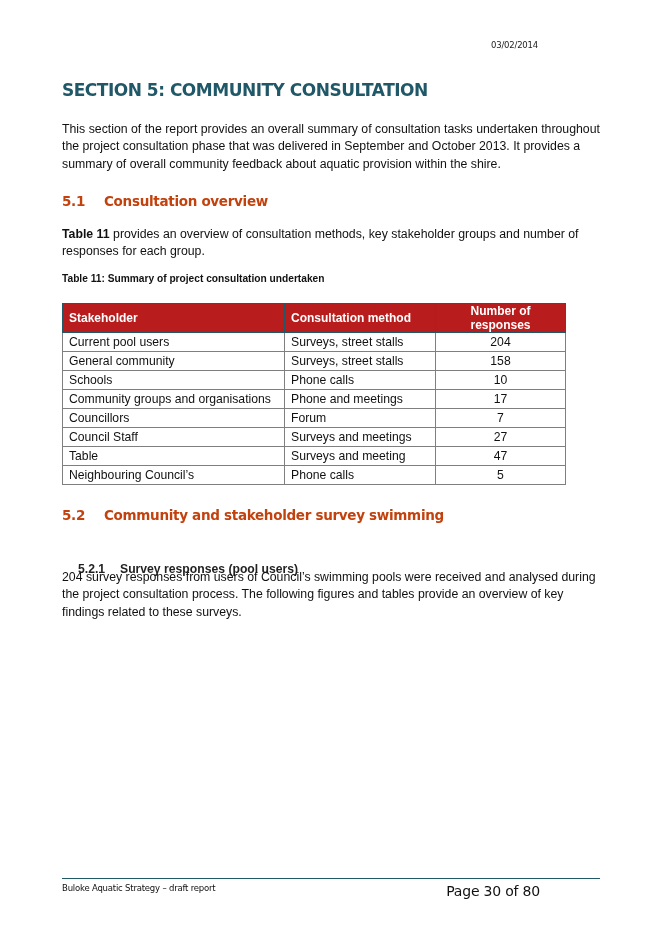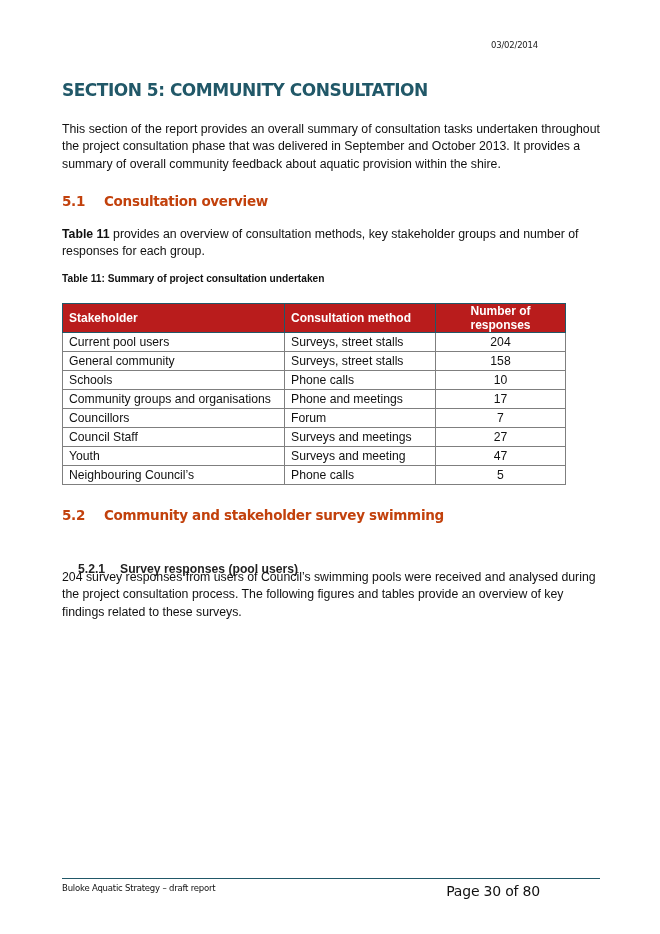--- a/index.html
+++ b/index.html
@@ -79,21 +79,21 @@
         <td>Councillors</td>
         <td>Forum</td>
         <td class="c3">7</td>
       </tr>
       <tr>
         <td>Council Staff</td>
         <td>Surveys and meetings</td>
         <td class="c3">27</td>
       </tr>
       <tr>
-        <td>Youth</td>
+        <td>Table</td>
         <td>Surveys and meeting</td>
         <td class="c3">47</td>
       </tr>
       <tr>
         <td>Neighbouring Council’s</td>
         <td>Phone calls</td>
         <td class="c3">5</td>
       </tr>
     </tbody>
   </table>

